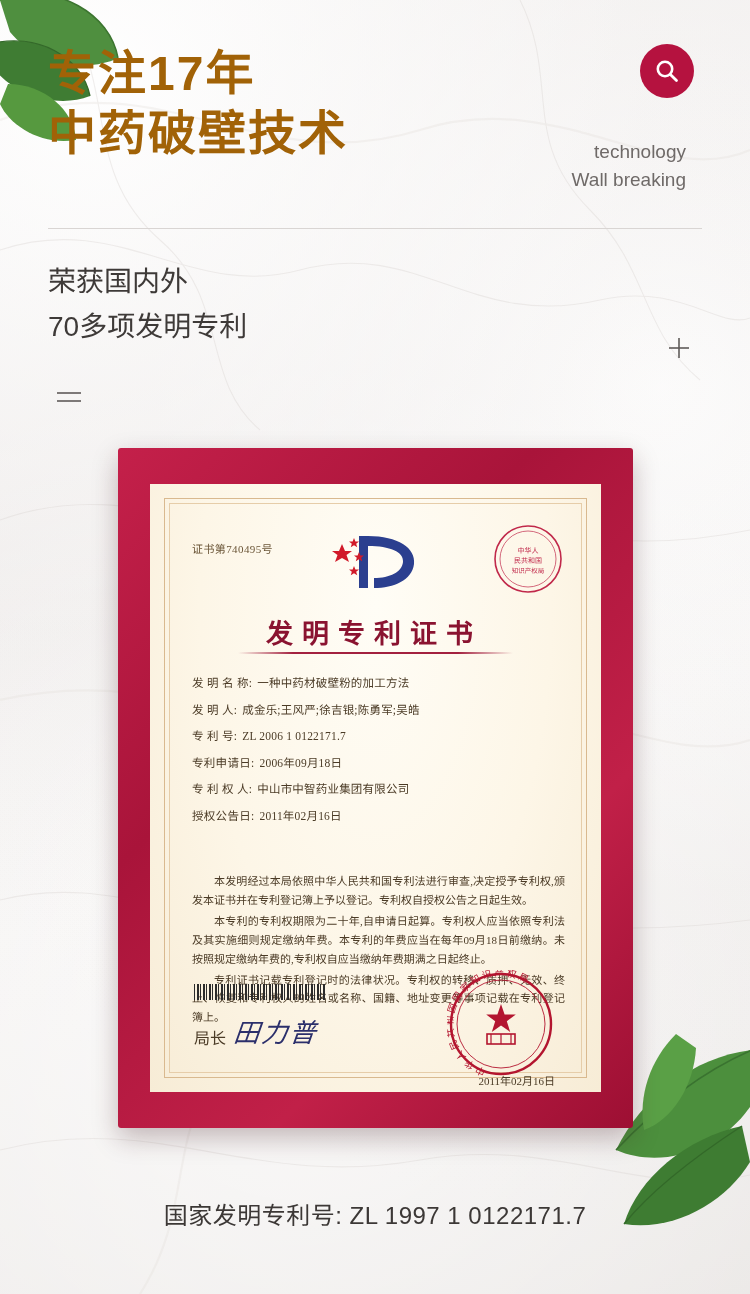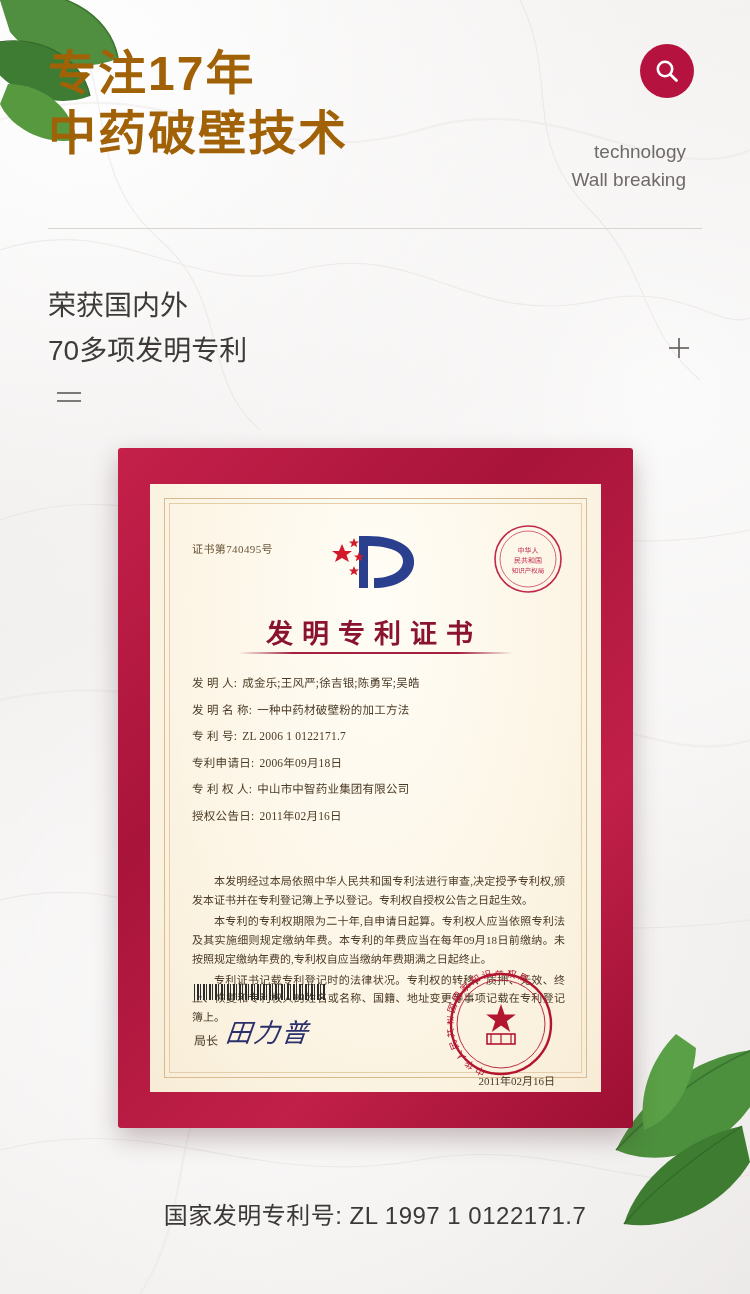--- a/index.html
+++ b/index.html
@@ -84,21 +84,21 @@
     right: 48px;
     top: 228px;
     height: 1px;
     background: #d9d5d3;
   }
 
   
   .sec-title {
     position: absolute;
     left: 48px;
-    top: 284px;
+    top: 260px;
     color: #3e3a38;
     font-size: 28px;
     line-height: 1.6;
   }
   .sec-title span { display: block; }
   .plus-icon {
     position: absolute;
     right: 58px;
     top: 335px;
     width: 26px;
@@ -252,21 +252,21 @@
   .sign-row {
     position: absolute;
     left: 44px;
     top: 528px;
     display: flex;
     align-items: flex-end;
     gap: 8px;
   }
   .sign-label {
     font-family: "Liberation Serif", serif;
-    font-size: 12px;
+    font-size: 16px;
     color: #4b3b26;
   }
   .sign-script {
     font-family: "Liberation Serif", serif;
     font-size: 26px;
     color: #2b2f6b;
     font-style: italic;
     letter-spacing: 2px;
     transform: skewX(-6deg);
   }
@@ -400,26 +400,26 @@
             <polygon points="31,22 32.4,25.5 36,25.5 33.2,27.7 34.2,31.3 31,29.2 27.8,31.3 28.8,27.7 26,25.5 29.6,25.5"></polygon>
           </g>
         </svg>
       </div>
 
       <div class="cert-title">发明专利证书</div>
       <div class="cert-title-rule"></div>
 
       <div class="fields">
         <div class="field-row">
+          <span class="field-label">发 明 名 称:</span>
+          <span class="field-val">一种中药材破壁粉的加工方法</span>
+        </div>
+        <div class="field-row">
           <span class="field-label">发   明   人:</span>
           <span class="field-val">成金乐;王风严;徐吉银;陈勇军;吴皓</span>
-        </div>
-        <div class="field-row">
-          <span class="field-label">发 明 名 称:</span>
-          <span class="field-val">一种中药材破壁粉的加工方法</span>
         </div>
         <div class="field-row">
           <span class="field-label">专   利   号:</span>
           <span class="field-val">ZL 2006 1 0122171.7</span>
         </div>
         <div class="field-row">
           <span class="field-label">专利申请日:</span>
           <span class="field-val">2006年09月18日</span>
         </div>
         <div class="field-row">

